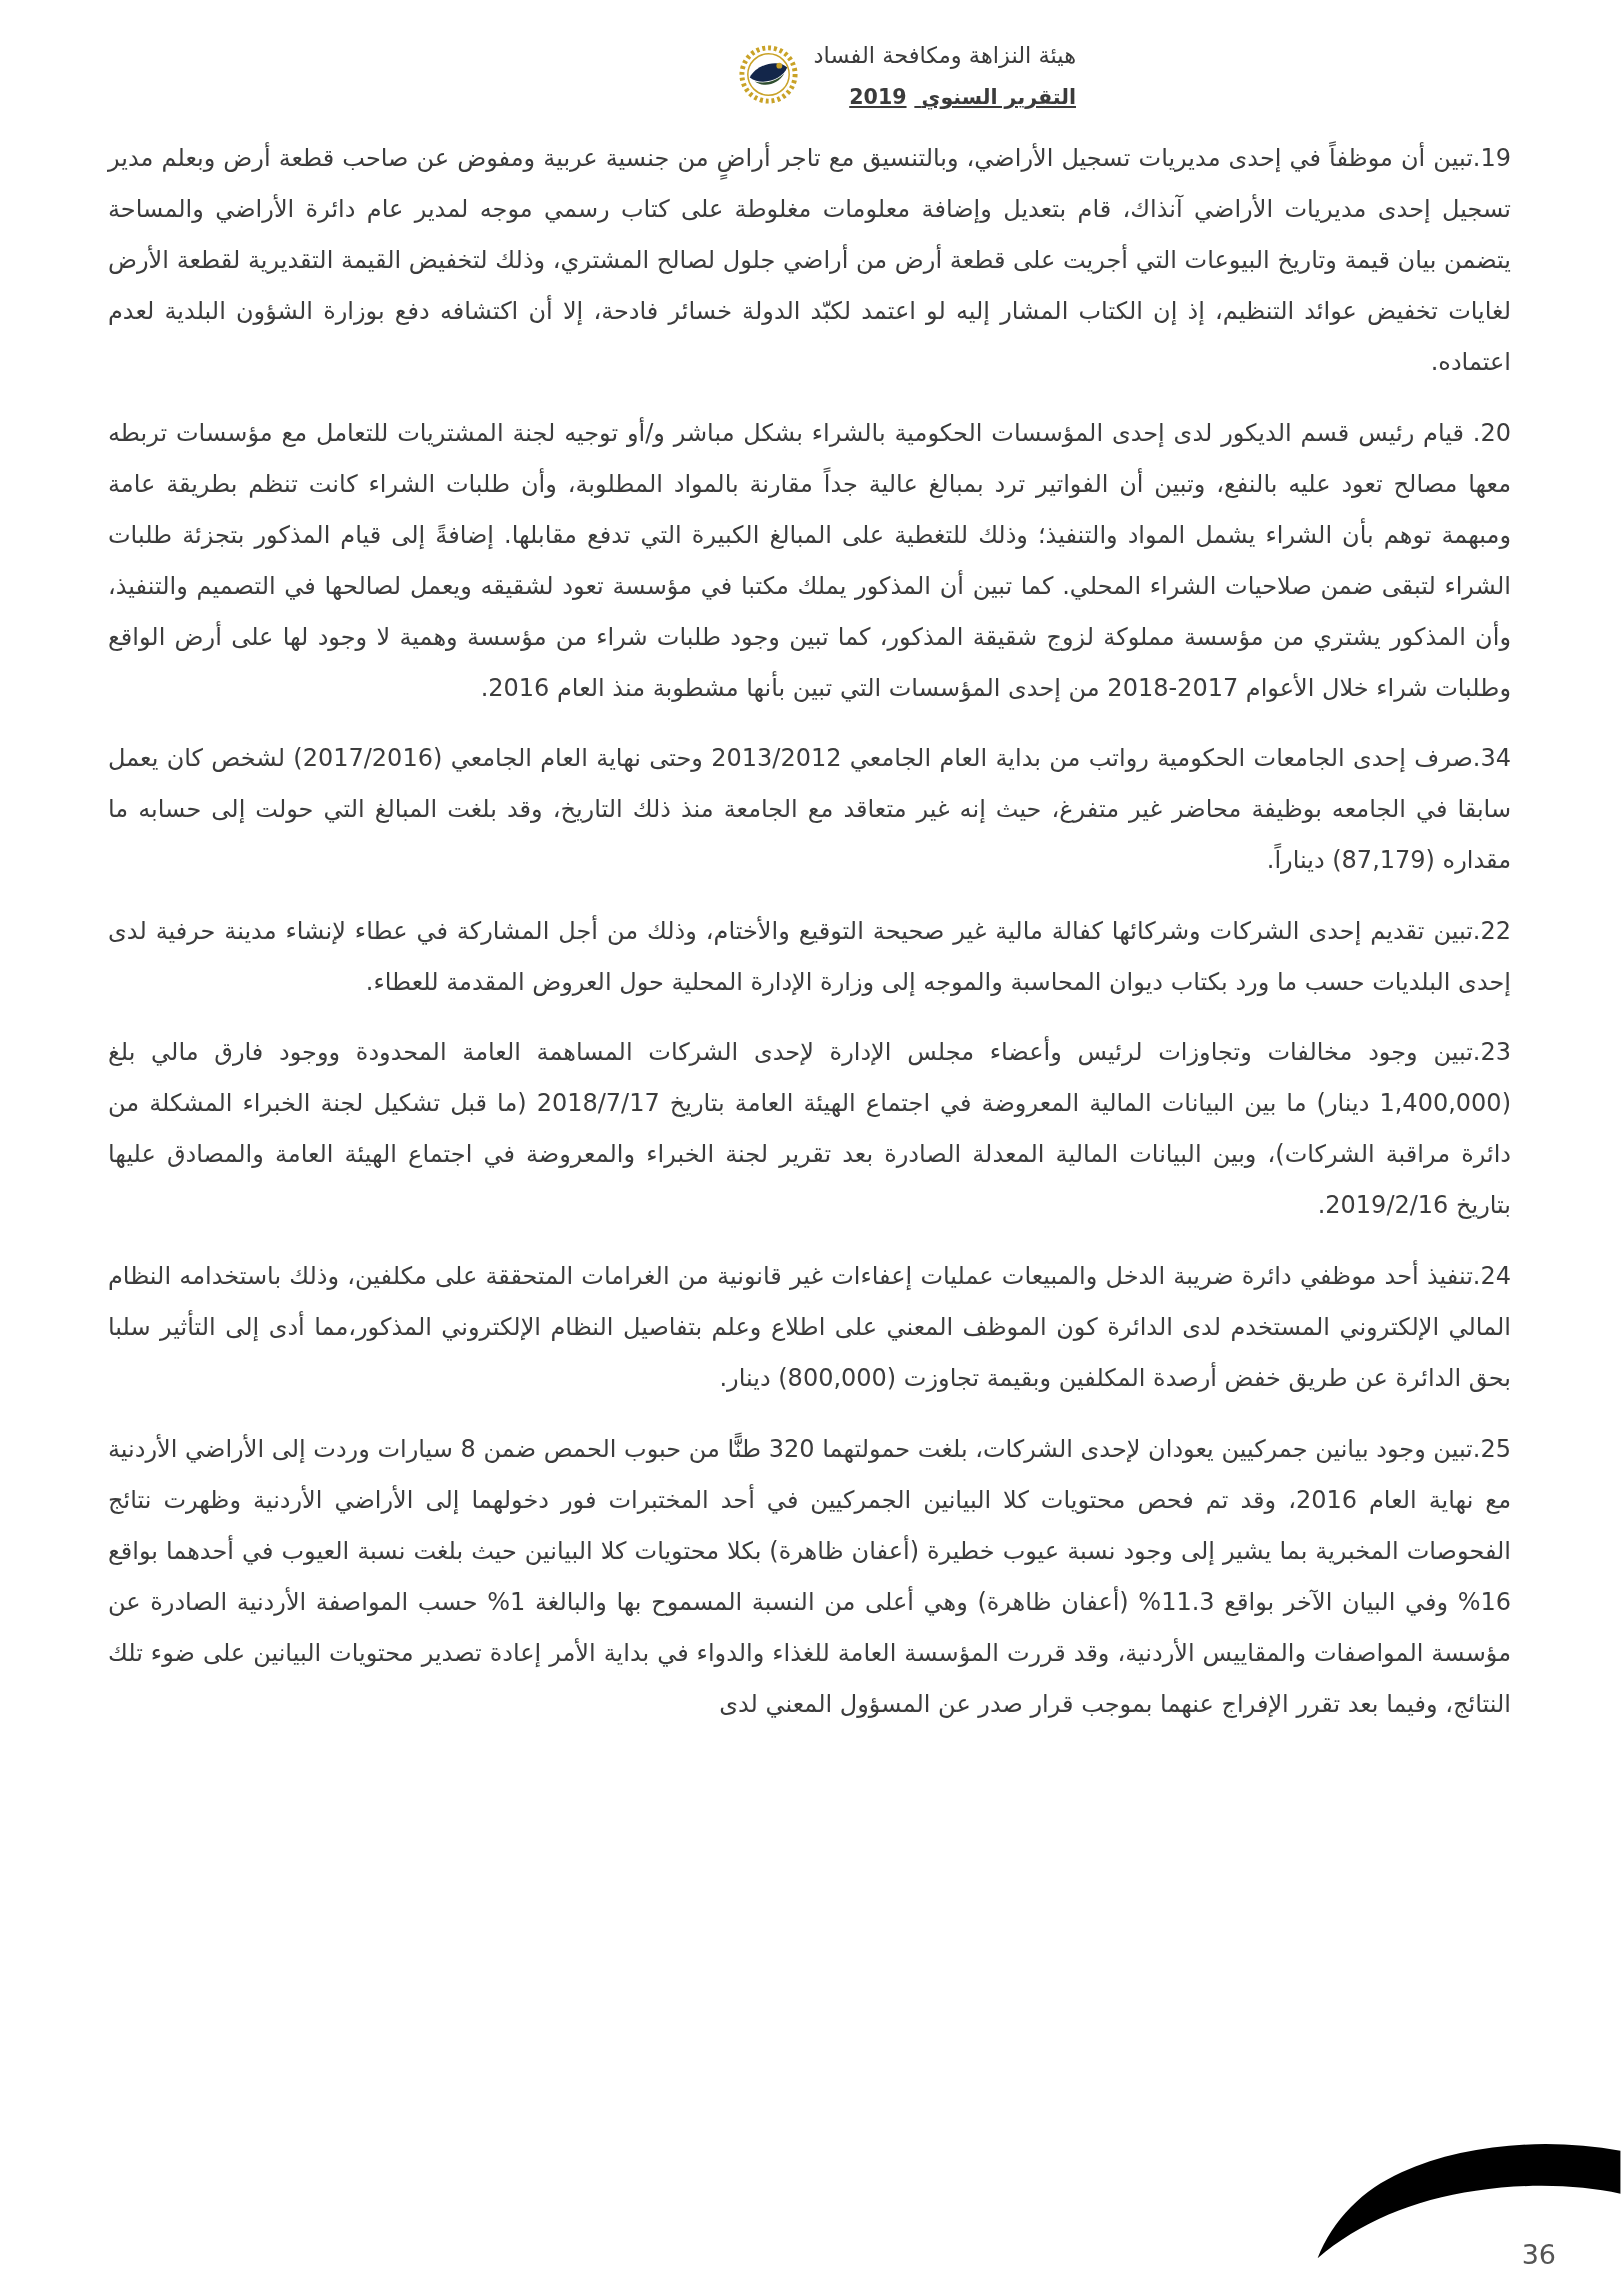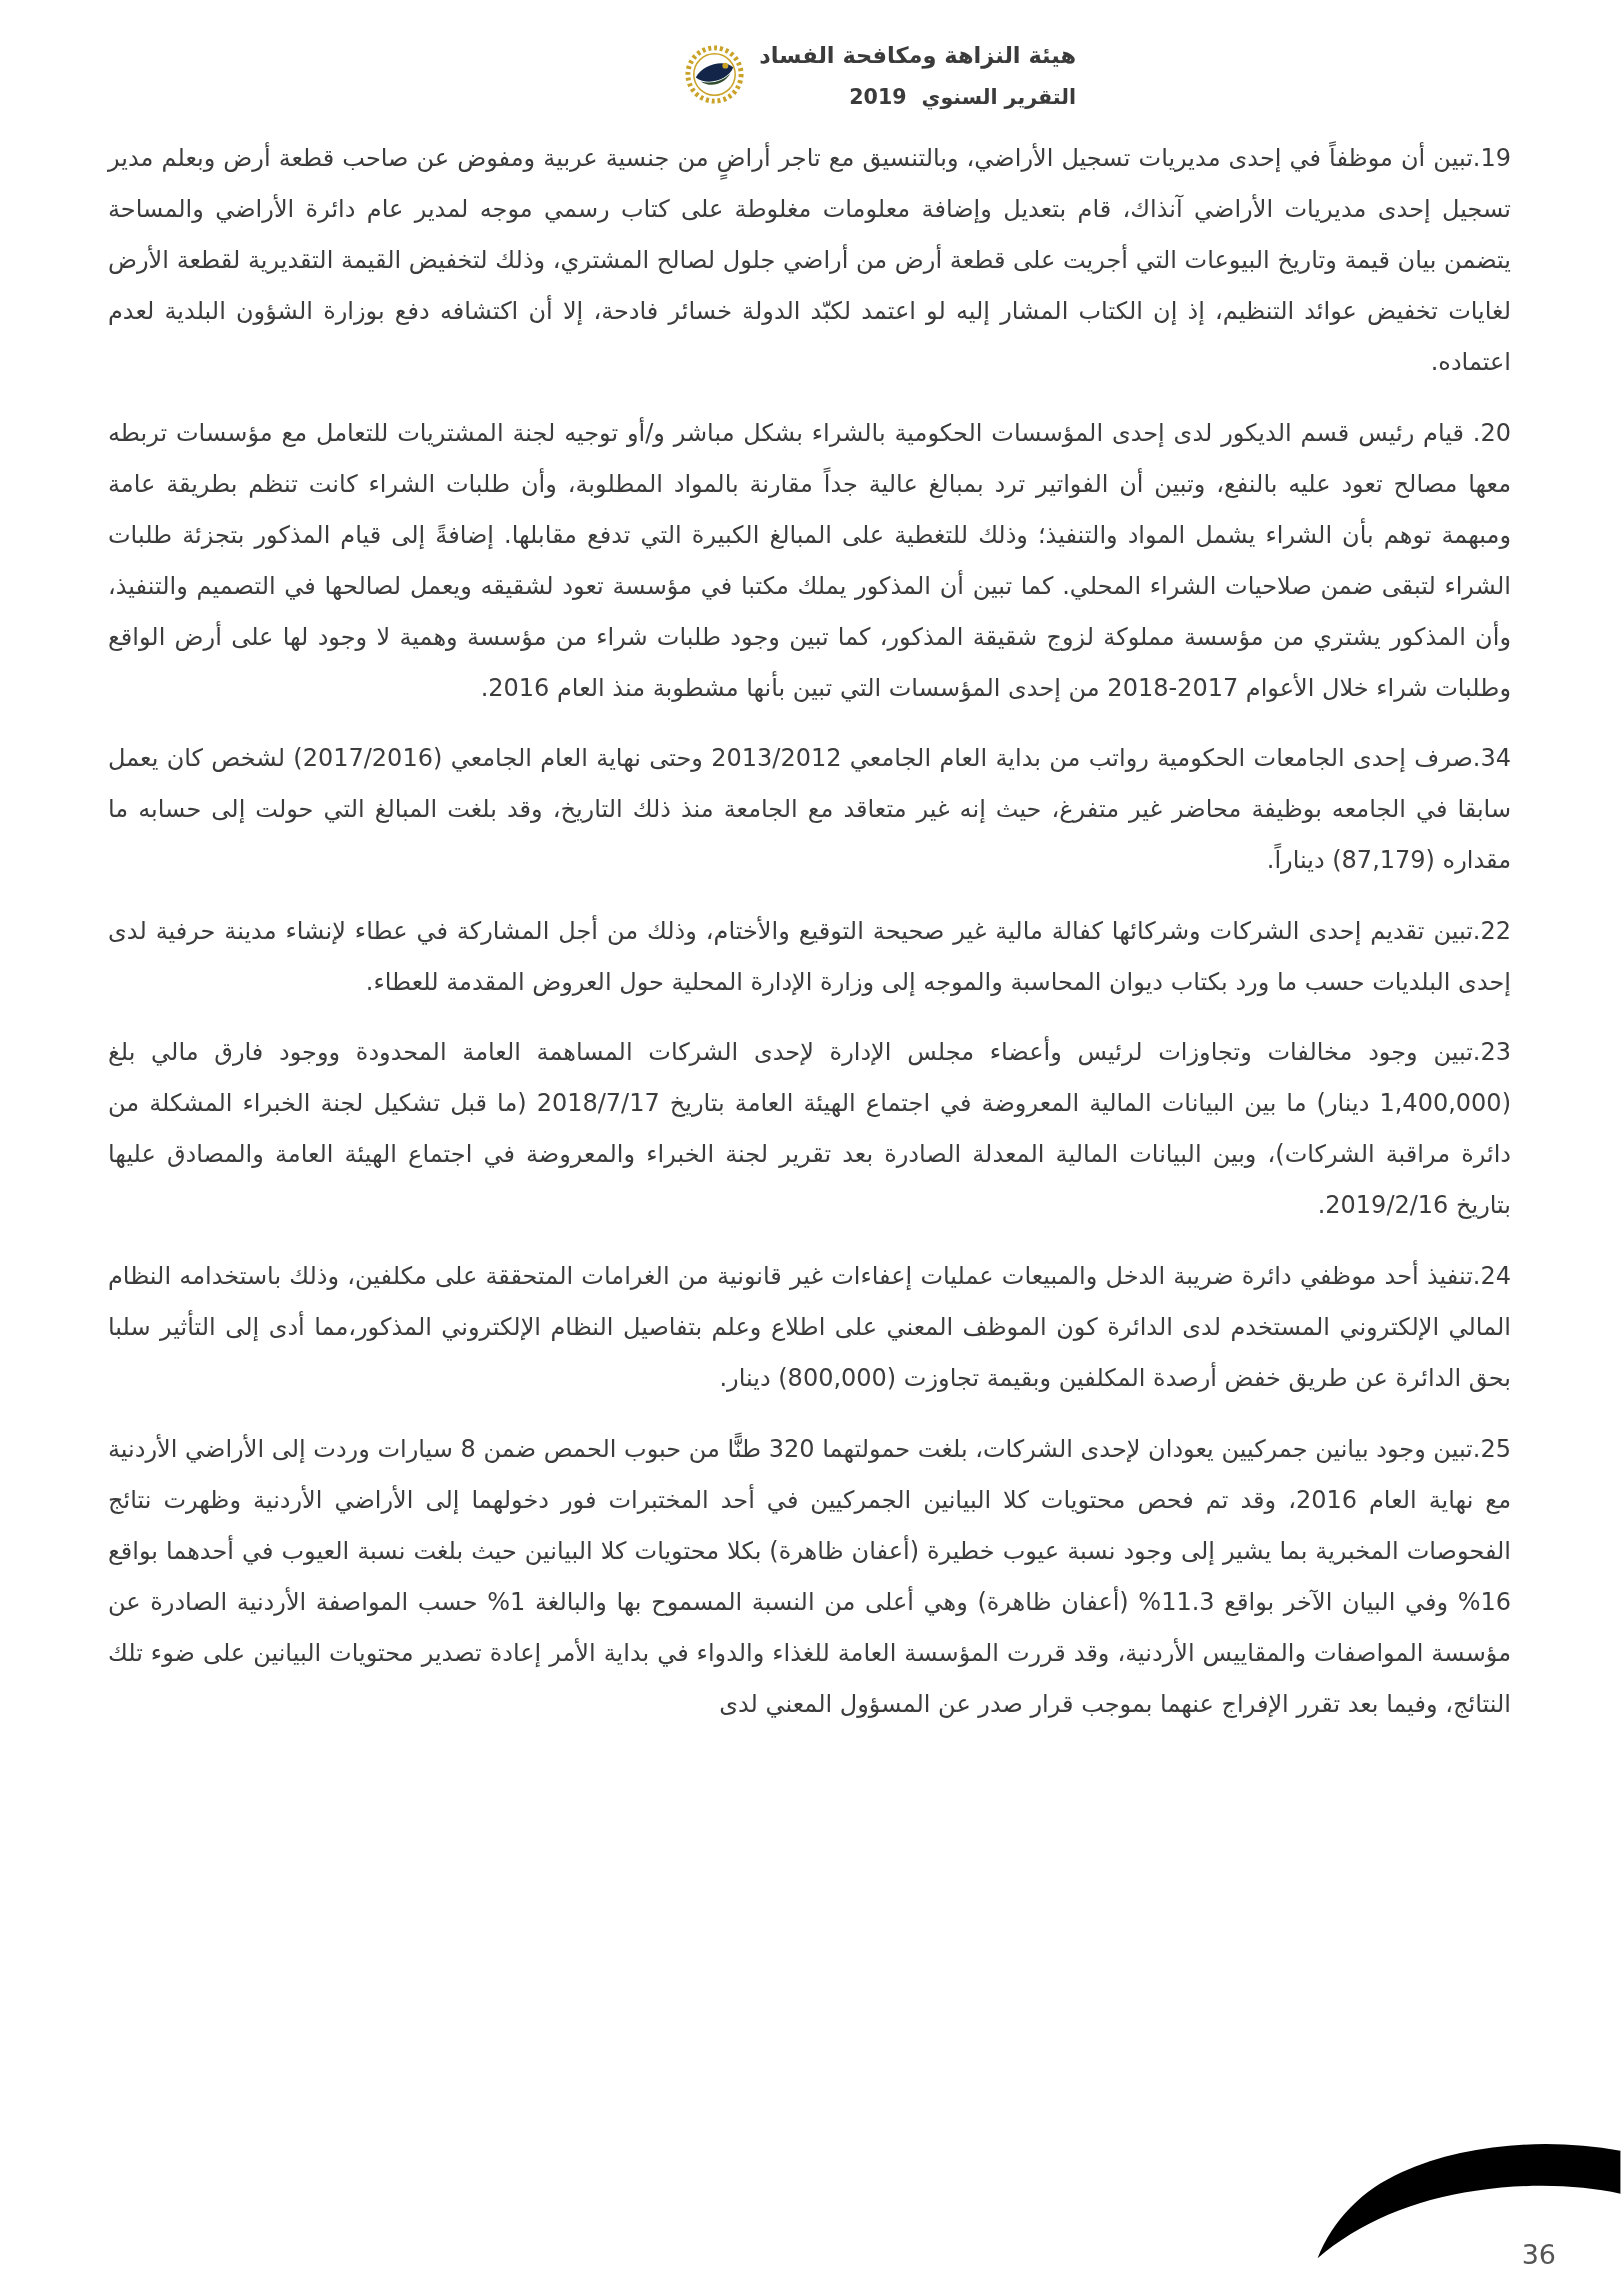--- a/index.html
+++ b/index.html
@@ -18,30 +18,31 @@
     position: absolute;
     top: 41px;
     right: 545px;
     display: flex;
     align-items: center;
     gap: 11.8px;
   }
   .header-text { text-align: right; color: #3b3b3b; }
   .org-name {
     font-size: 22.5px;
-    font-weight: bold;
+    font-weight: normal;
     line-height: 29px;
     white-space: nowrap;
   }
   .report-line {
     font-size: 20.6px;
     font-weight: bold;
     line-height: 27.4px;
     margin-top: 14px;
     white-space: nowrap;
+    text-decoration: underline;
   }
   .report-year { font-weight: bold; margin-right: 7.8px; }
   .logo { flex: 0 0 auto; }
   .content {
     position: absolute;
     top: 133px;
     right: 110px;
     left: 108px;
   }
   .item {

